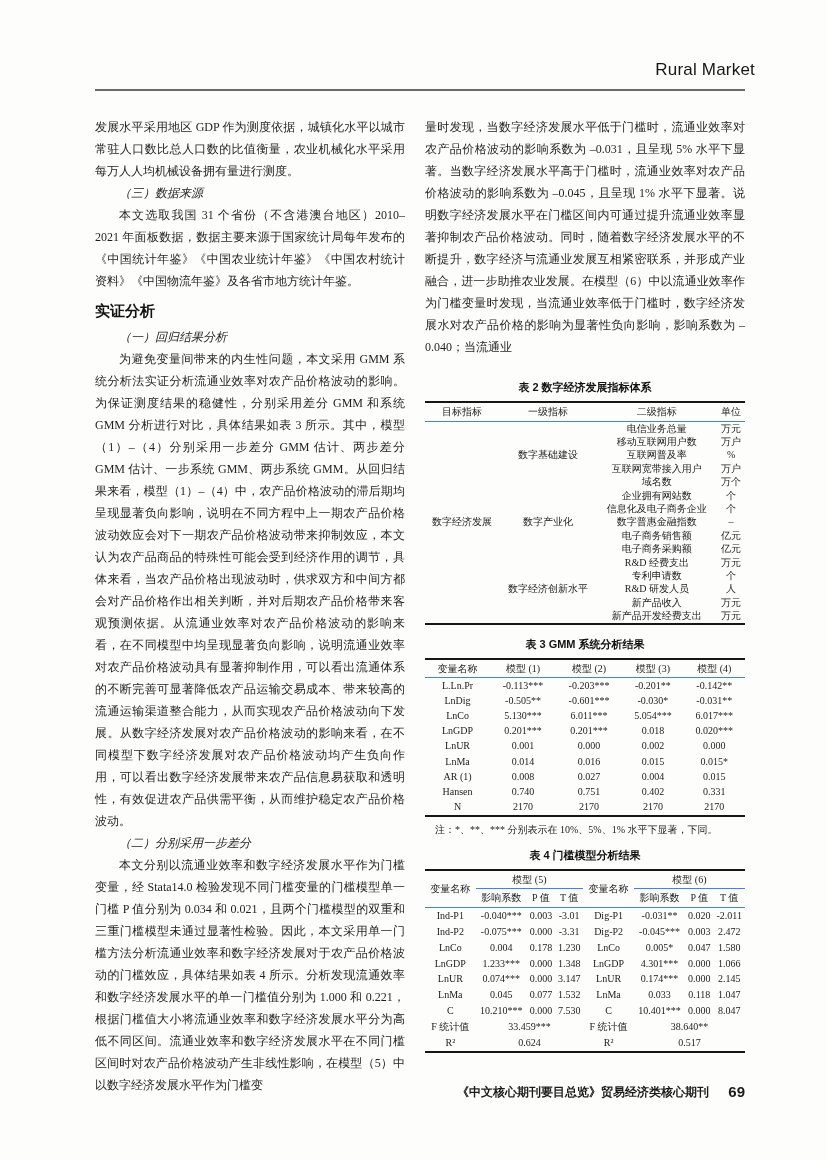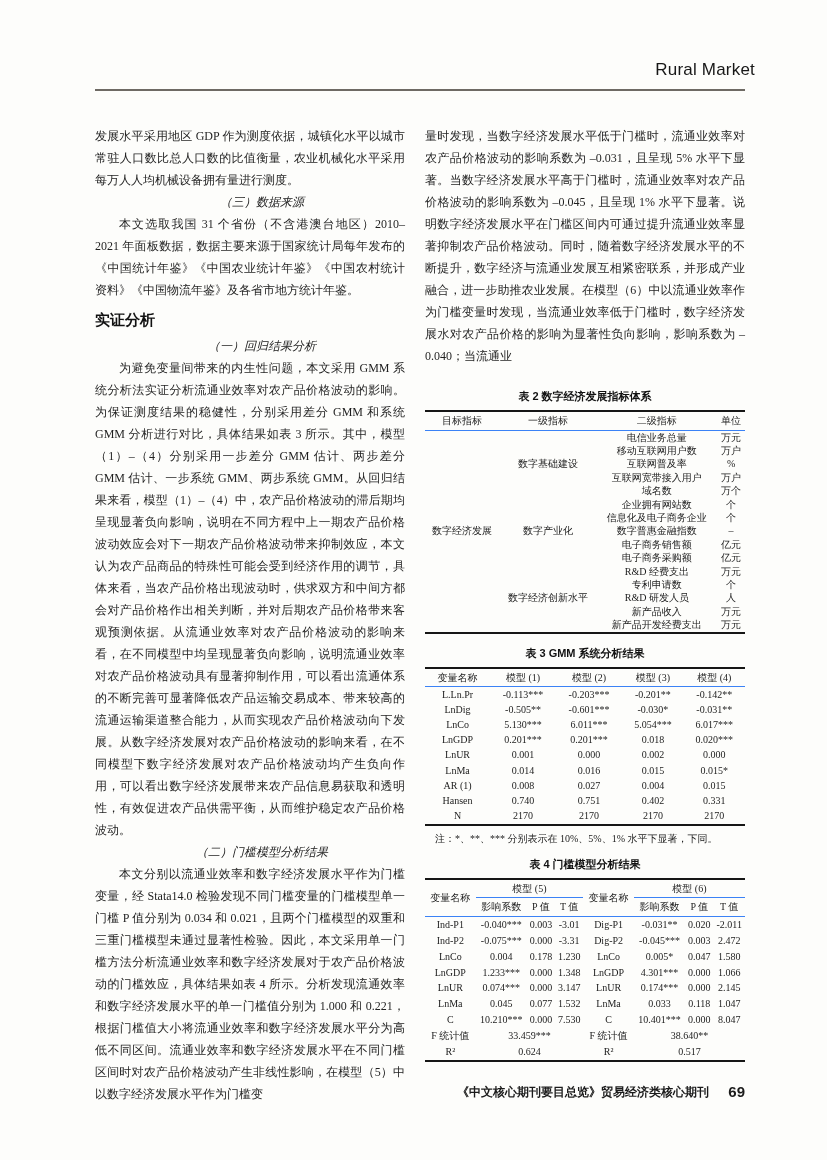--- a/index.html
+++ b/index.html
@@ -16,24 +16,24 @@
   .running-head{
     position:absolute; top:60px; right:72px;
     font-family:"Liberation Sans", sans-serif;
     font-size:17px; color:#171717; letter-spacing:.2px;
   }
   .head-rule{
     position:absolute; top:89px; left:95px; width:650px; height:2px;
     background:#6e6a64;
   }
   
-  .col{position:absolute; top:125px;}
+  .col{position:absolute; top:116px;}
   .col-left{left:95px; width:310px;}
   .col-right{left:425px; width:320px;}
-  p{margin:0;text-align:center;}
+  p{margin:0;}
   .body-text{
     font-size:12px; line-height:22px; text-align:justify;
     text-indent:2em; color:#1f1f1f;
   }
   .no-indent{text-indent:0;}
   .subhead{
     font-size:12px; line-height:22px; text-indent:2em;
     font-style:italic; color:#222;
   }
   .section-heading{
@@ -84,21 +84,21 @@
   </div>
   <div class="head-rule"></div>
 
   <div class="col col-left">
     <p class="body-text no-indent">发展水平采用地区 GDP 作为测度依据，城镇化水平以城市常驻人口数比总人口数的比值衡量，农业机械化水平采用每万人人均机械设备拥有量进行测度。</p>
     <p class="subhead">（三）数据来源</p>
     <p class="body-text">本文选取我国 31 个省份（不含港澳台地区）2010–2021 年面板数据，数据主要来源于国家统计局每年发布的《中国统计年鉴》《中国农业统计年鉴》《中国农村统计资料》《中国物流年鉴》及各省市地方统计年鉴。</p>
     <h2 class="section-heading">实证分析</h2>
     <p class="subhead">（一）回归结果分析</p>
     <p class="body-text">为避免变量间带来的内生性问题，本文采用 GMM 系统分析法实证分析流通业效率对农产品价格波动的影响。为保证测度结果的稳健性，分别采用差分 GMM 和系统 GMM 分析进行对比，具体结果如表 3 所示。其中，模型（1）–（4）分别采用一步差分 GMM 估计、两步差分 GMM 估计、一步系统 GMM、两步系统 GMM。从回归结果来看，模型（1）–（4）中，农产品价格波动的滞后期均呈现显著负向影响，说明在不同方程中上一期农产品价格波动效应会对下一期农产品价格波动带来抑制效应，本文认为农产品商品的特殊性可能会受到经济作用的调节，具体来看，当农产品价格出现波动时，供求双方和中间方都会对产品价格作出相关判断，并对后期农产品价格带来客观预测依据。从流通业效率对农产品价格波动的影响来看，在不同模型中均呈现显著负向影响，说明流通业效率对农产品价格波动具有显著抑制作用，可以看出流通体系的不断完善可显著降低农产品运输交易成本、带来较高的流通运输渠道整合能力，从而实现农产品价格波动向下发展。从数字经济发展对农产品价格波动的影响来看，在不同模型下数字经济发展对农产品价格波动均产生负向作用，可以看出数字经济发展带来农产品信息易获取和透明性，有效促进农产品供需平衡，从而维护稳定农产品价格波动。</p>
-    <p class="subhead">（二）门槛模型分析结果</p>
+    <p class="subhead">（二）分别采用一步差分</p>
     <p class="body-text">本文分别以流通业效率和数字经济发展水平作为门槛变量，经 Stata14.0 检验发现不同门槛变量的门槛模型单一门槛 P 值分别为 0.034 和 0.021，且两个门槛模型的双重和三重门槛模型未通过显著性检验。因此，本文采用单一门槛方法分析流通业效率和数字经济发展对于农产品价格波动的门槛效应，具体结果如表 4 所示。分析发现流通效率和数字经济发展水平的单一门槛值分别为 1.000 和 0.221，根据门槛值大小将流通业效率和数字经济发展水平分为高低不同区间。流通业效率和数字经济发展水平在不同门槛区间时对农产品价格波动产生非线性影响，在模型（5）中以数字经济发展水平作为门槛变</p>
   </div>
 
   <div class="col col-right">
     <p class="body-text no-indent right-para">量时发现，当数字经济发展水平低于门槛时，流通业效率对农产品价格波动的影响系数为 –0.031，且呈现 5% 水平下显著。当数字经济发展水平高于门槛时，流通业效率对农产品价格波动的影响系数为 –0.045，且呈现 1% 水平下显著。说明数字经济发展水平在门槛区间内可通过提升流通业效率显著抑制农产品价格波动。同时，随着数字经济发展水平的不断提升，数字经济与流通业发展互相紧密联系，并形成产业融合，进一步助推农业发展。在模型（6）中以流通业效率作为门槛变量时发现，当流通业效率低于门槛时，数字经济发展水对农产品价格的影响为显著性负向影响，影响系数为 –0.040；当流通业</p>
 
     <div class="table-block">
       <div class="table-title">表 2 数字经济发展指标体系</div>
       <table class="tbl tbl2">
         <thead id="t2-head">

